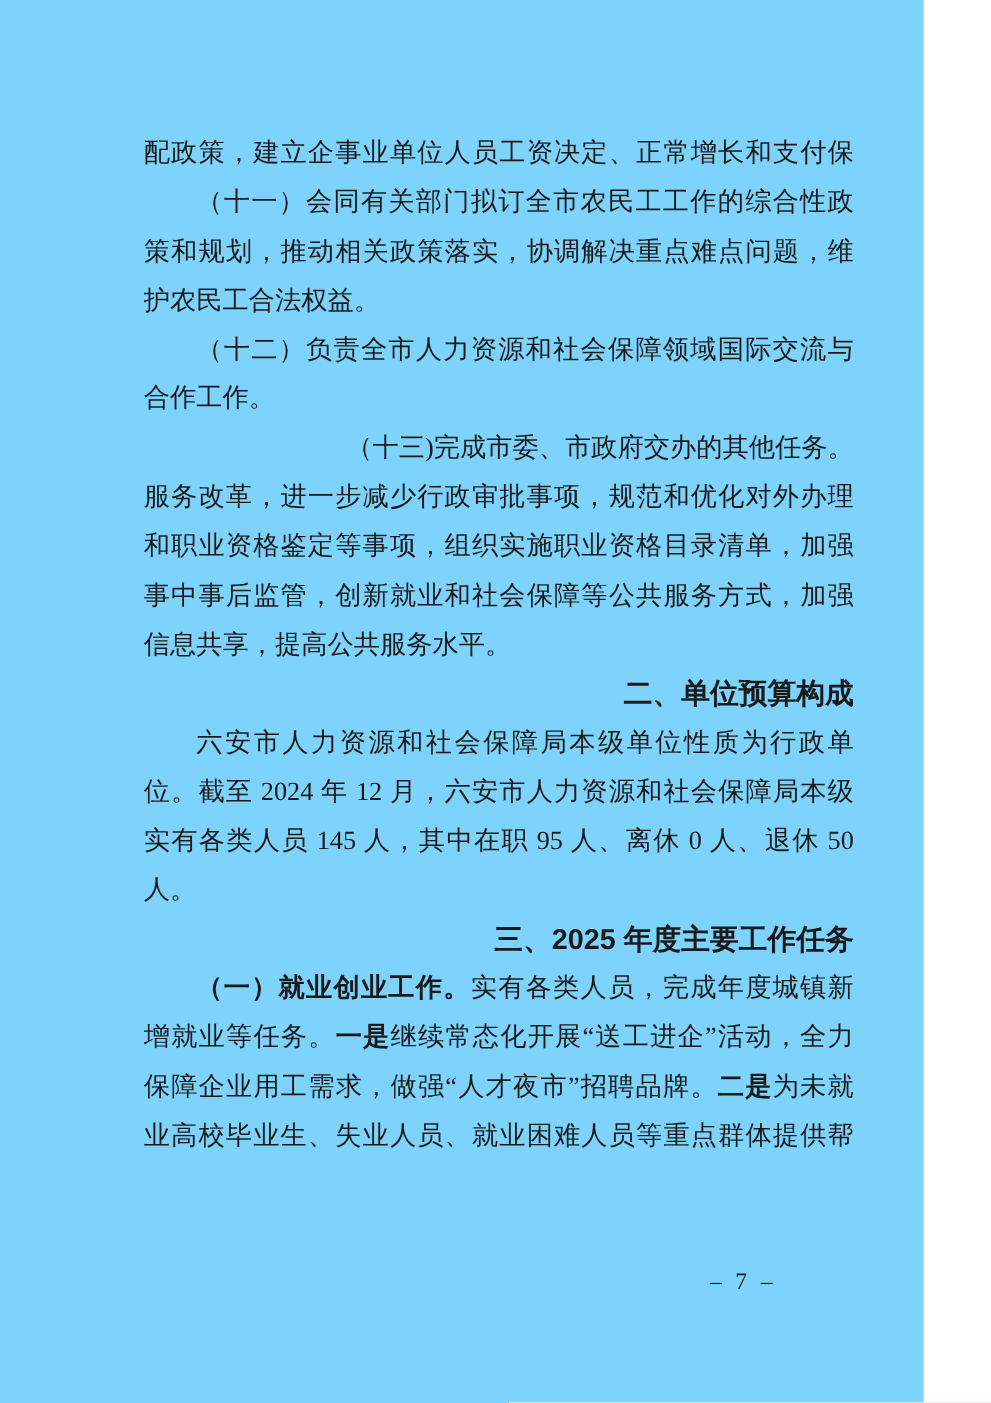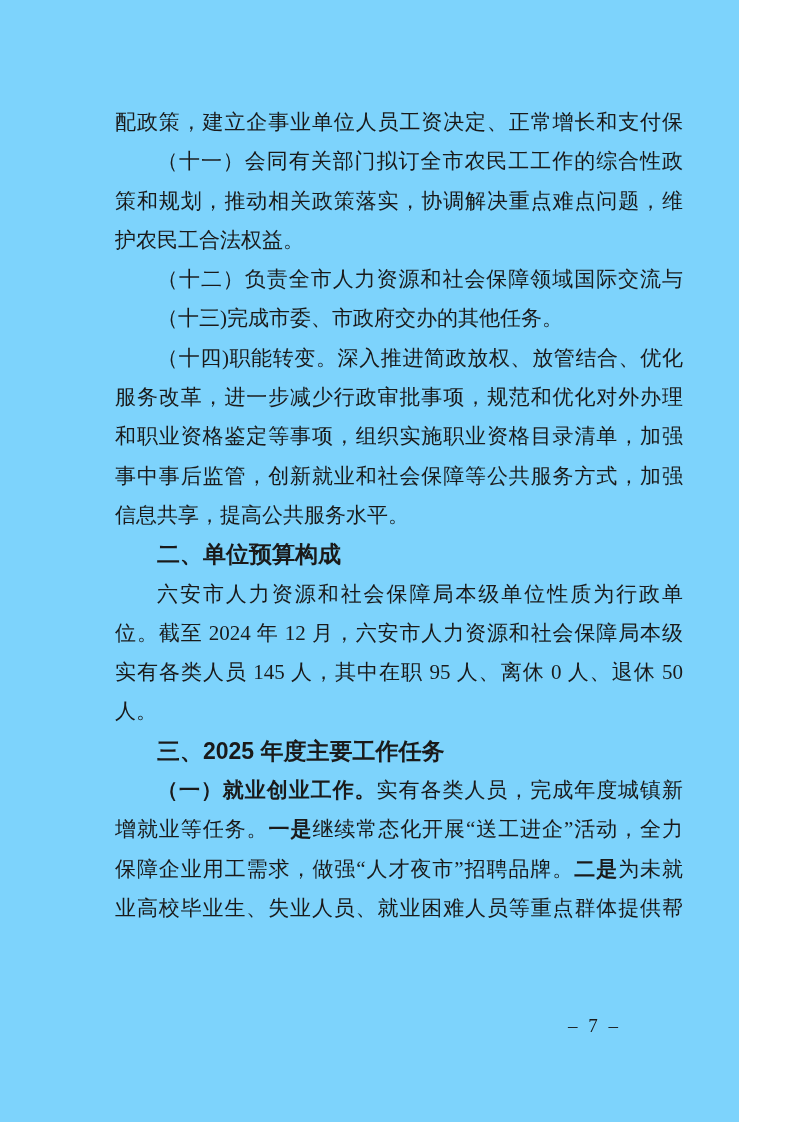--- a/index.html
+++ b/index.html
@@ -29,20 +29,21 @@
     font-size: 21px;
     overflow: hidden;
     text-align: left;
   }
   .line.justify {
     text-align: justify;
     text-align-last: justify;
   }
   .line.indent {
     text-indent: 42px;
+    text-align: right;
   }
   .line.heading {
     font-family: Liberation Sans, sans-serif;
     font-weight: bold;
     font-size: 23px;
   }
   .seg-bold {
     font-weight: bold;
   }
   .page-number {
@@ -58,22 +59,22 @@
 </head>
 <body>
 
 <div class="doc-page">
   <div class="doc-content">
       <div class="line justify"><span>配政策，建立企事业单位人员工资决定、正常增长和支付保</span></div>
       <div class="line indent justify"><span>（十一）会同有关部门拟订全市农民工工作的综合性政</span></div>
       <div class="line justify"><span>策和规划，推动相关政策落实，协调解决重点难点问题，维</span></div>
       <div class="line"><span>护农民工合法权益。</span></div>
       <div class="line indent justify"><span>（十二）负责全市人力资源和社会保障领域国际交流与</span></div>
+      <div class="line"><span>合作工作。</span></div>
       <div class="line indent"><span>（十三)完成市委、市政府交办的其他任务。</span></div>
-      <div class="line indent justify"><span>（十四)职能转变。深入推进简政放权、放管结合、优化</span></div>
       <div class="line justify"><span>服务改革，进一步减少行政审批事项，规范和优化对外办理</span></div>
       <div class="line justify"><span>和职业资格鉴定等事项，组织实施职业资格目录清单，加强</span></div>
       <div class="line justify"><span>事中事后监管，创新就业和社会保障等公共服务方式，加强</span></div>
       <div class="line"><span>信息共享，提高公共服务水平。</span></div>
       <div class="line heading indent"><span>二、单位预算构成</span></div>
       <div class="line indent justify"><span>六安市人力资源和社会保障局本级单位性质为行政单</span></div>
       <div class="line justify"><span>位。截至 2024 年 12 月，六安市人力资源和社会保障局本级</span></div>
       <div class="line justify"><span>实有各类人员 145 人，其中在职 95 人、离休 0 人、退休 50</span></div>
       <div class="line"><span>人。</span></div>
       <div class="line heading indent"><span>三、2025 年度主要工作任务</span></div>

